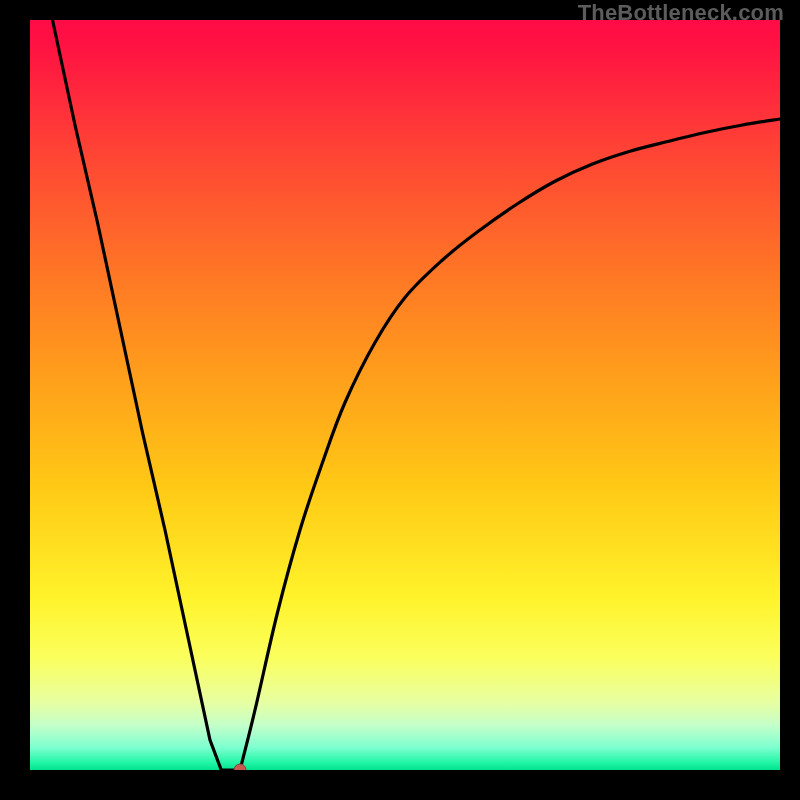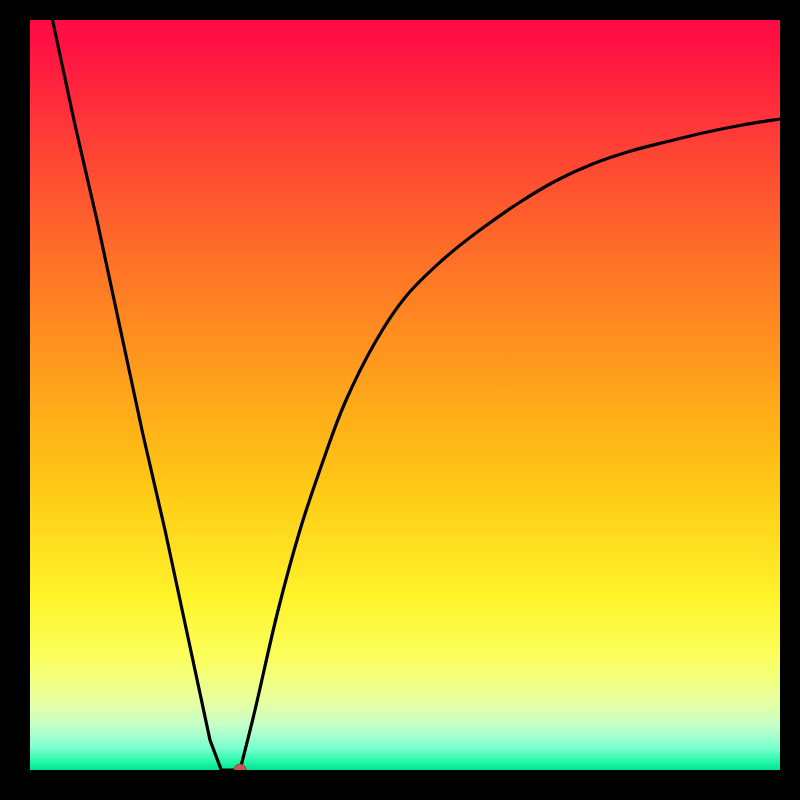--- a/index.html
+++ b/index.html
@@ -62,13 +62,14 @@
 
 <div class="frame">
   <div class="plot-area">
     <svg class="curve-svg" viewBox="0 0 750 750" preserveAspectRatio="none">
       <path id="left-branch" fill="none" stroke="#000000" stroke-width="3.2" stroke-linecap="round" d="M22.50 0.00 L45.00 105.00 L67.50 202.50 L90.00 307.50 L112.50 412.50 L135.00 510.00 L157.50 615.00 L180.00 720.00 L191.25 750.00"></path>
       <path id="floor" fill="none" stroke="#000000" stroke-width="3.2" stroke-linecap="round" d="M191.25 750.00 L210.00 750.00"></path>
       <path id="right-branch" fill="none" stroke="#000000" stroke-width="3.2" stroke-linecap="round" d="M 210.00 750.00 C 212.70 739.20, 218.25 718.35, 225.00 690.00 C 231.75 661.65, 239.40 624.90, 247.50 592.50 C 255.60 560.10, 261.90 537.00, 270.00 510.00 C 278.10 483.00, 284.40 465.45, 292.50 442.50 C 300.60 419.55, 305.55 404.10, 315.00 382.50 C 324.45 360.90, 334.20 341.40, 345.00 322.50 C 355.80 303.60, 362.85 292.35, 375.00 277.50 C 387.15 262.65, 399.00 252.15, 412.50 240.00 C 426.00 227.85, 436.50 220.13, 450.00 210.00 C 463.50 199.88, 474.00 192.53, 487.50 183.75 C 501.00 174.97, 511.50 168.41, 525.00 161.25 C 538.50 154.09, 549.00 149.40, 562.50 144.00 C 576.00 138.60, 586.50 135.30, 600.00 131.25 C 613.50 127.20, 624.00 124.88, 637.50 121.50 C 651.00 118.13, 661.50 115.47, 675.00 112.50 C 688.50 109.53, 699.00 107.43, 712.50 105.00 C 726.00 102.57, 743.25 100.08, 750.00 99.00"></path>
       <circle id="marker" r="6" fill="#c65a4f" stroke="#8d3f37" stroke-width="1" cx="210.00" cy="750.00"></circle>
     </svg>
   </div>
+  <div class="watermark">TheBottleneck.com</div>
 </div>
 
 </body></html>

